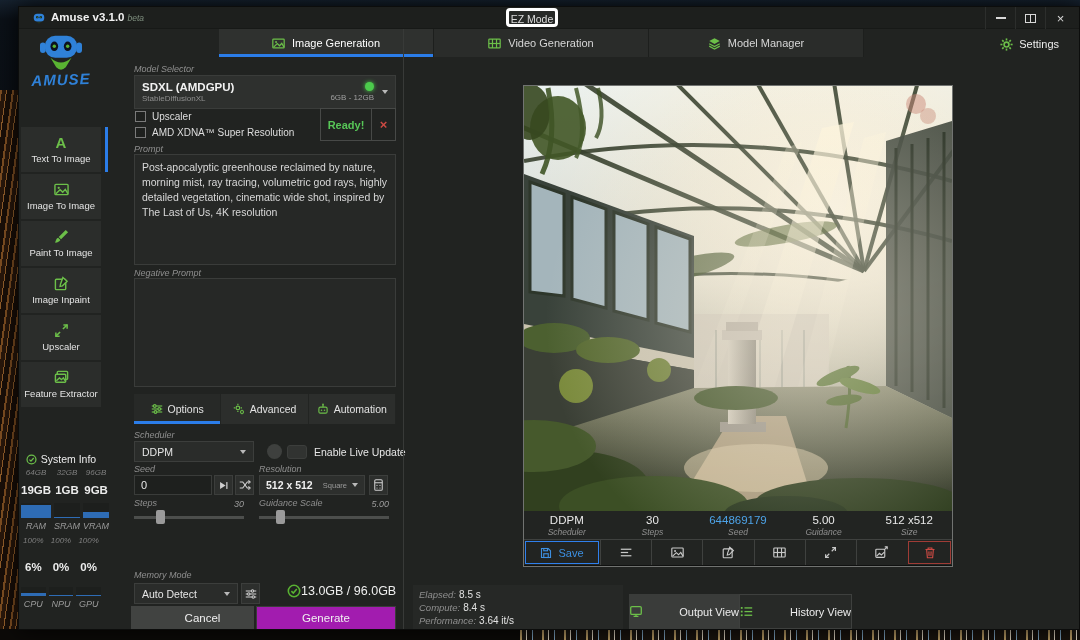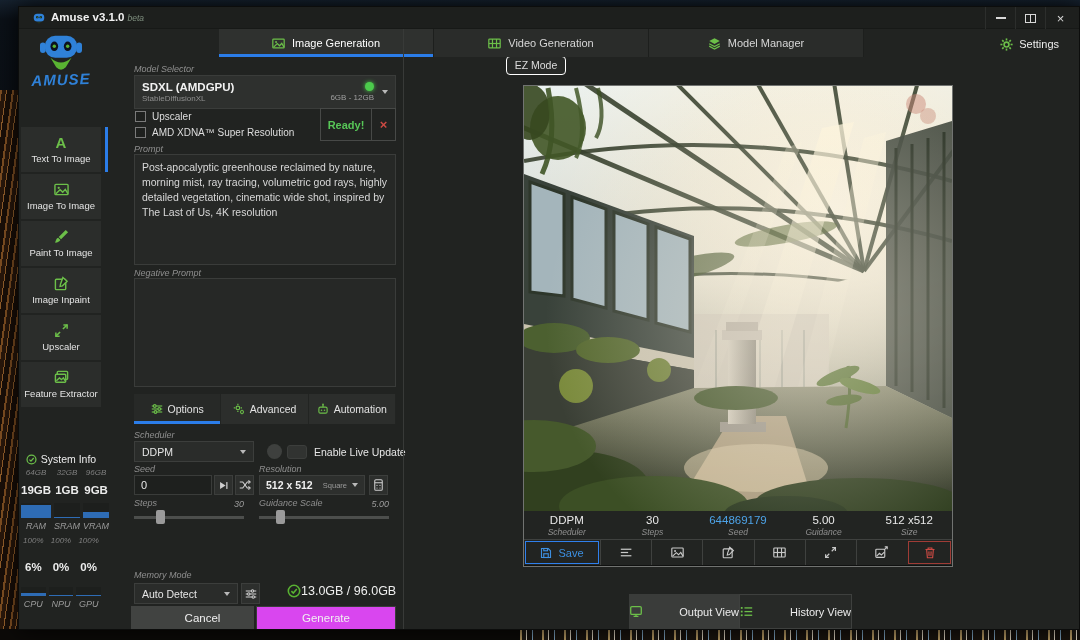--- a/index.html
+++ b/index.html
@@ -20,23 +20,23 @@
   .win { position:absolute; left:18px; top:6px; width:1062px; height:624px;
     background:#212321; border:1px solid #0c0d0c; box-shadow:0 0 22px rgba(0,0,0,.85);
     color:#e6e6e6; font-size:11px; overflow:hidden; }
 
   
   .titlebar { position:absolute; left:0; top:0; width:100%; height:22px; background:#1d1f1d;
     border-bottom:1px solid #171917; }
   .app-title { position:absolute; left:32px; top:4px; font-size:11.5px; font-weight:bold; color:#f2f2f2; }
   .app-badge { font-size:8.5px; font-style:italic; font-weight:normal; color:#7f8f7f; margin-left:3px; }
   .logo-mini { position:absolute; left:13px; top:4px; }
-  .ez-btn { position:absolute; left:487px; top:1px; width:60px; height:19px; background:#272927;
-    border:1px solid #ffffff; border-radius:4px; text-align:center; line-height:17px;
-    font-size:10.5px; color:#dcdcdc;margin-top:48px; }
+  .ez-btn { position:absolute; left:487px; top:1px; width:52px; height:19px; background:#272927;
+    border:3px solid #ffffff; border-radius:4px; text-align:center; line-height:17px;
+    font-size:10.5px; color:#dcdcdc; }
   .win-ctrls { position:absolute; right:4px; top:0; height:22px; display:flex; }
   .win-ctrl { width:30px; height:22px; display:flex; align-items:center; justify-content:center;
     color:#d8d8d8; font-size:13px; border-left:1px solid #2c2e2c; }
   .min-glyph { width:10px; height:1.5px; background:#d8d8d8; display:block; }
   .max-glyph { width:11px; height:9px; border:1px solid #d8d8d8; position:relative; display:block; }
   .max-glyph:after { content:""; position:absolute; left:4px; top:0; width:1px; height:100%; background:#d8d8d8; }
 
   
   .tabbar { position:absolute; left:200px; top:22px; height:28px; display:flex; }
   .tab { width:215px; height:28px; background:#2a2c2a; border-right:1px solid #1d1f1d;
@@ -135,21 +135,21 @@
   .slider { position:absolute; height:14px; }
   .slider .track { position:absolute; left:0; right:0; top:6px; height:3px; background:#4c4e4c; }
   .slider .thumb { position:absolute; top:0; width:9px; height:14px; background:#9a9a9a; border-radius:2px; }
 
   .usage-row { position:absolute; left:268px; top:577px; display:flex; align-items:center; gap:0; }
   .usage-txt { font-size:12.5px; color:#efefef; }
 
   .btn { position:absolute; height:24px; display:flex; align-items:center; justify-content:center;
     font-size:11.5px; color:#f0f0f0; }
   .cancel-btn { left:112px; top:599px; width:123px; background:#414341;padding-left:20px; }
-  .generate-btn { left:237px; top:599px; width:140px; background:#d946ef; border:1px solid #3a3c3a; }
+  .generate-btn { left:237px; top:599px; width:140px; background:#a21caf; border:1px solid #3a3c3a; }
 
   .vdivider { position:absolute; left:384px; top:22px; width:1px; height:602px; background:#383a38; }
 
   
   .frame { position:absolute; left:504px; top:78px; width:430px; height:482px;
     border:1px solid #717371; background:#101110; }
   .frame svg.artwork { display:block; }
   .stats-row { display:flex; height:28px; align-items:center; background:#222422; }
   .stat { flex:1; text-align:center; }
   .stat-val { font-size:11.5px; color:#eaeaea; }
@@ -788,20 +788,25 @@
                 <path d="M5.5 4 V2 H10.5 V4"></path>
                 <path d="M3.5 4 L4.5 15 H11.5 L12.5 4"></path>
                 <line x1="6.5" y1="6.5" x2="6.8" y2="12.5"></line>
                 <line x1="9.5" y1="6.5" x2="9.2" y2="12.5"></line>
               </svg>
           </span>
         </div>
       </div>
     </div>
 
+    <div class="timing">
+      <div class="row"><span class="t-lbl">Elapsed:</span> <span class="t-val">8.5 s</span></div>
+      <div class="row"><span class="t-lbl">Compute:</span> <span class="t-val">8.4 s</span></div>
+      <div class="row"><span class="t-lbl">Performance:</span> <span class="t-val">3.64 it/s</span></div>
+    </div>
 
     <div class="views">
       <div class="view-btn output">
         <span class="ic green">
           <svg width="14" height="13" viewBox="0 0 16 16" fill="none" stroke="currentColor" stroke-width="1.6">
               <rect x="1.5" y="2" width="13" height="9.5" rx="1.5"></rect>
               <line x1="8" y1="11.5" x2="8" y2="14"></line>
               <line x1="5" y1="14" x2="11" y2="14"></line>
             </svg>
         </span>

